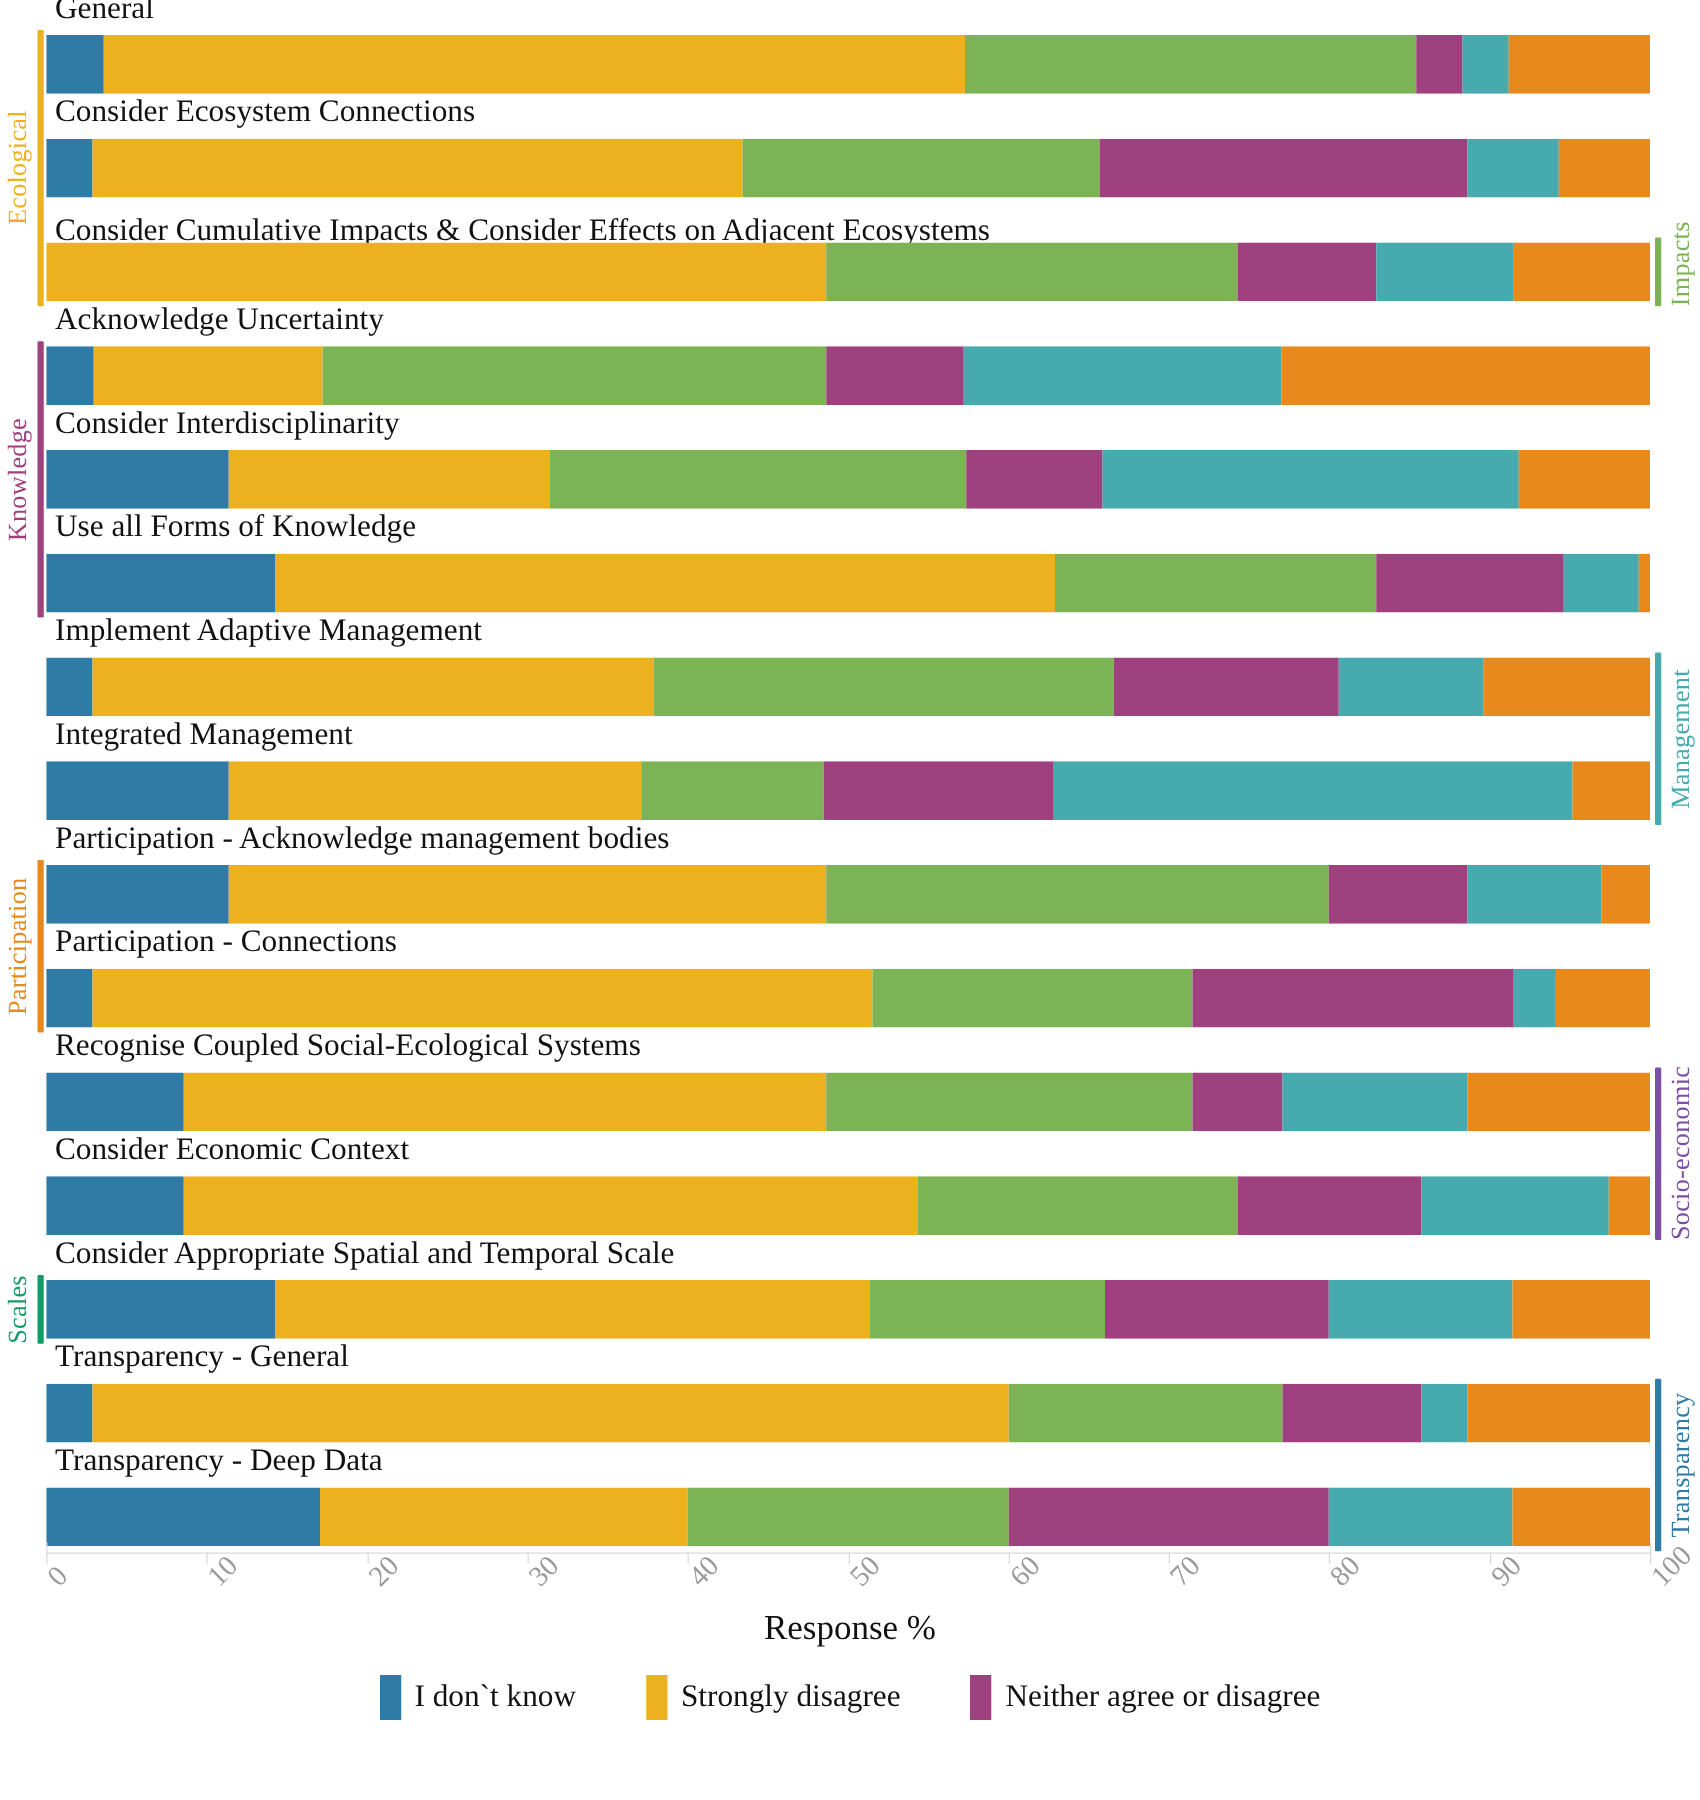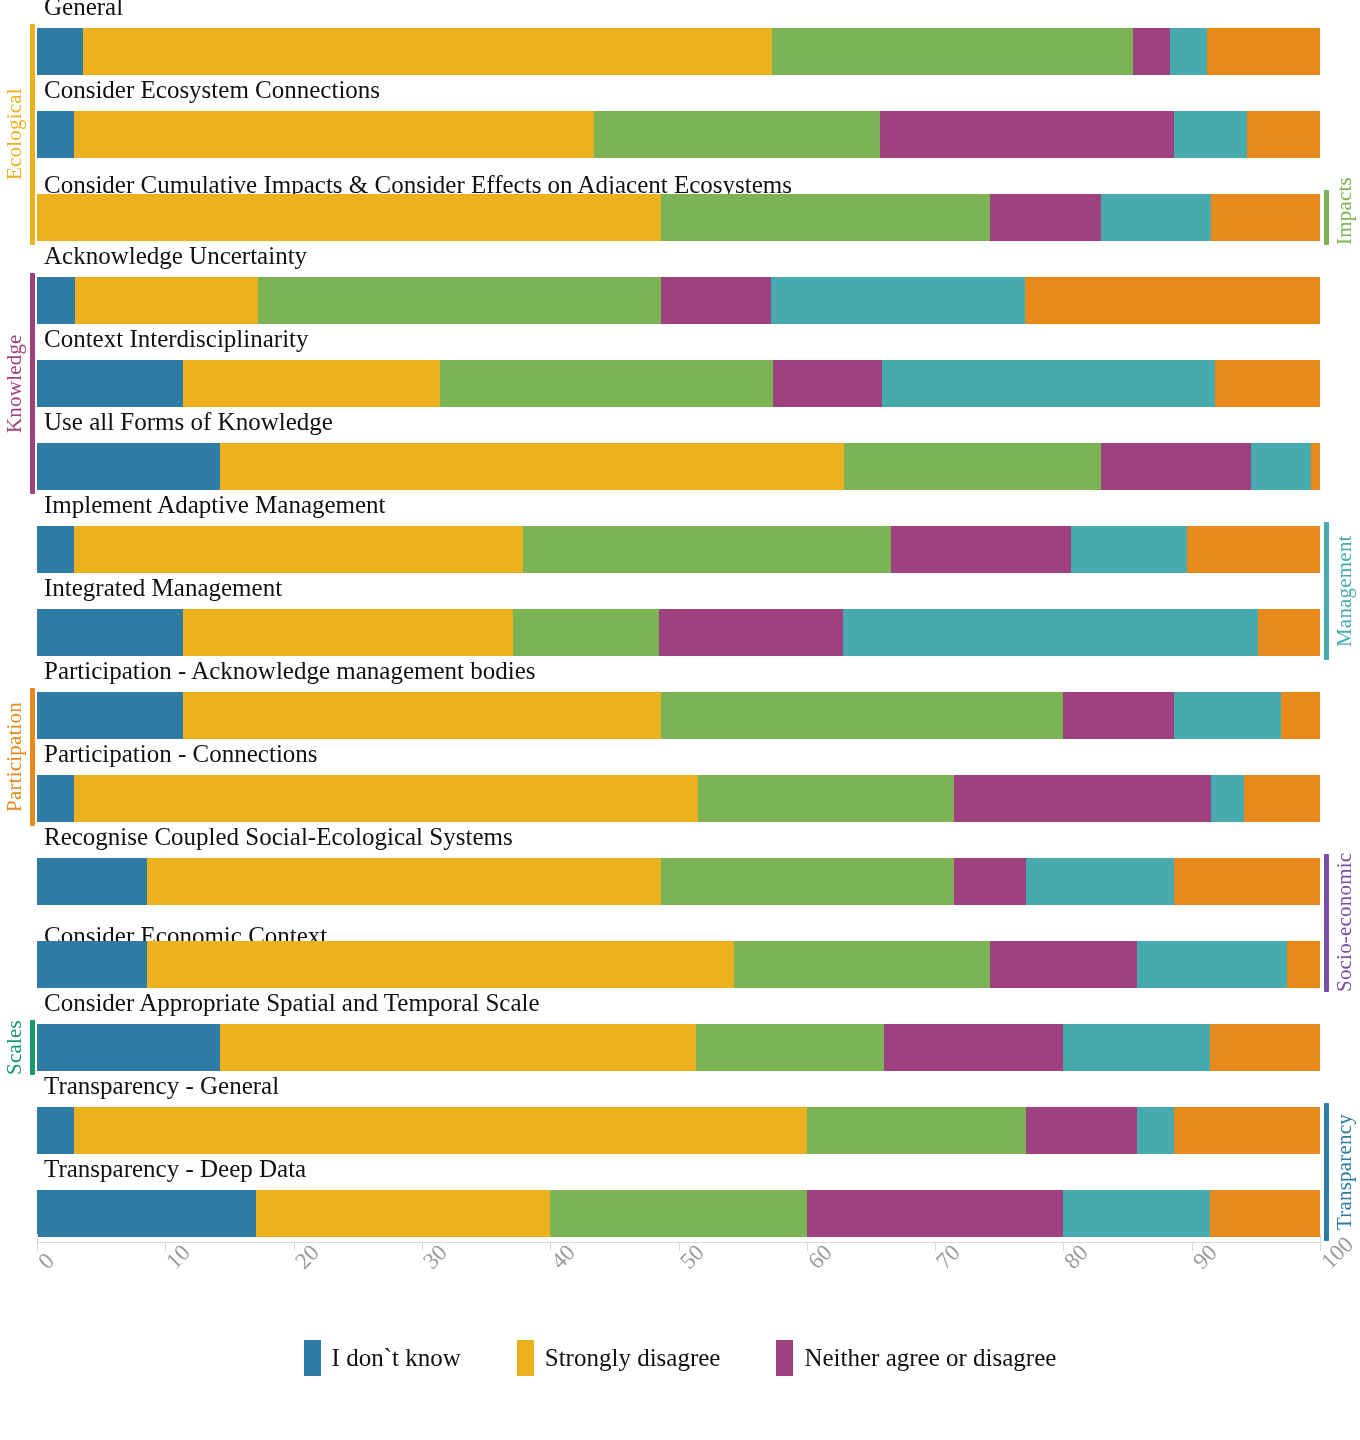--- a/index.html
+++ b/index.html
@@ -78,21 +78,21 @@
         <div class="bar" style="top: 34px; height: 47px;">
           <div class="seg" title="I don`t know: 3%" style="width: 3%; background: rgb(46, 123, 166);"></div>
           <div class="seg" title="Strongly disagree: 14.2%" style="width: 14.2%; background: rgb(237, 177, 31);"></div>
           <div class="seg" title="Somewhat disagree: 31.4%" style="width: 31.4%; background: rgb(124, 179, 84);"></div>
           <div class="seg" title="Neither agree or disagree: 8.6%" style="width: 8.6%; background: rgb(160, 65, 127);"></div>
           <div class="seg" title="Somewhat agree: 19.8%" style="width: 19.8%; background: rgb(70, 170, 175);"></div>
           <div class="seg" title="Strongly agree: 23%" style="width: 23%; background: rgb(232, 137, 28);"></div>
         </div>
       </div>
       <div class="row" style="top: 326px;">
-        <div class="row-label" style="top: 0px;">Context Interdisciplinarity</div>
+        <div class="row-label" style="top: 0px;">Consider Interdisciplinarity</div>
         <div class="bar" style="top: 34px; height: 47px;">
           <div class="seg" title="I don`t know: 11.4%" style="width: 11.4%; background: rgb(46, 123, 166);"></div>
           <div class="seg" title="Strongly disagree: 20%" style="width: 20%; background: rgb(237, 177, 31);"></div>
           <div class="seg" title="Somewhat disagree: 26%" style="width: 26%; background: rgb(124, 179, 84);"></div>
           <div class="seg" title="Neither agree or disagree: 8.5%" style="width: 8.5%; background: rgb(160, 65, 127);"></div>
           <div class="seg" title="Somewhat agree: 25.9%" style="width: 25.9%; background: rgb(70, 170, 175);"></div>
           <div class="seg" title="Strongly agree: 8.2%" style="width: 8.2%; background: rgb(232, 137, 28);"></div>
         </div>
       </div>
       <div class="row" style="top: 409px;">
@@ -155,21 +155,21 @@
         <div class="bar" style="top: 34px; height: 47px;">
           <div class="seg" title="I don`t know: 8.6%" style="width: 8.6%; background: rgb(46, 123, 166);"></div>
           <div class="seg" title="Strongly disagree: 40%" style="width: 40%; background: rgb(237, 177, 31);"></div>
           <div class="seg" title="Somewhat disagree: 22.9%" style="width: 22.9%; background: rgb(124, 179, 84);"></div>
           <div class="seg" title="Neither agree or disagree: 5.6%" style="width: 5.6%; background: rgb(160, 65, 127);"></div>
           <div class="seg" title="Somewhat agree: 11.5%" style="width: 11.5%; background: rgb(70, 170, 175);"></div>
           <div class="seg" title="Strongly agree: 11.4%" style="width: 11.4%; background: rgb(232, 137, 28);"></div>
         </div>
       </div>
       <div class="row" style="top: 907px;">
-        <div class="row-label" style="top: 16px;">Consider Economic Context</div>
+        <div class="row-label" style="top: 0px;">Consider Economic Context</div>
         <div class="bar" style="top: 34px; height: 47px;">
           <div class="seg" title="I don`t know: 8.6%" style="width: 8.6%; background: rgb(46, 123, 166);"></div>
           <div class="seg" title="Strongly disagree: 45.7%" style="width: 45.7%; background: rgb(237, 177, 31);"></div>
           <div class="seg" title="Somewhat disagree: 20%" style="width: 20%; background: rgb(124, 179, 84);"></div>
           <div class="seg" title="Neither agree or disagree: 11.4%" style="width: 11.4%; background: rgb(160, 65, 127);"></div>
           <div class="seg" title="Somewhat agree: 11.7%" style="width: 11.7%; background: rgb(70, 170, 175);"></div>
           <div class="seg" title="Strongly agree: 2.6%" style="width: 2.6%; background: rgb(232, 137, 28);"></div>
         </div>
       </div>
       <div class="row" style="top: 990px;">
@@ -264,20 +264,21 @@
       <div class="ticklabel" style="left: 931.1px;">70</div>
       <div class="tick" style="left: 1063.4px;"></div>
       <div class="ticklabel" style="left: 1059.4px;">80</div>
       <div class="tick" style="left: 1191.7px;"></div>
       <div class="ticklabel" style="left: 1187.7px;">90</div>
       <div class="tick" style="left: 1320px;"></div>
       <div class="ticklabel" style="left: 1316px;">100</div>
       <div class="axis-cap" style="left: 37px;"></div>
       <div class="axis-cap" style="left: 1320px;"></div>
     </div>
+  <div class="xlabel">Response %</div>
 
   <div class="legend-row" id="legend-row-0" style="top:1340px;">
       <div class="legend-item">
         <div class="legend-swatch" style="background: rgb(46, 123, 166);"></div>
         <div class="legend-text">I don`t know</div>
       </div>
       <div class="legend-item">
         <div class="legend-swatch" style="background: rgb(237, 177, 31);"></div>
         <div class="legend-text">Strongly disagree</div>
       </div>

